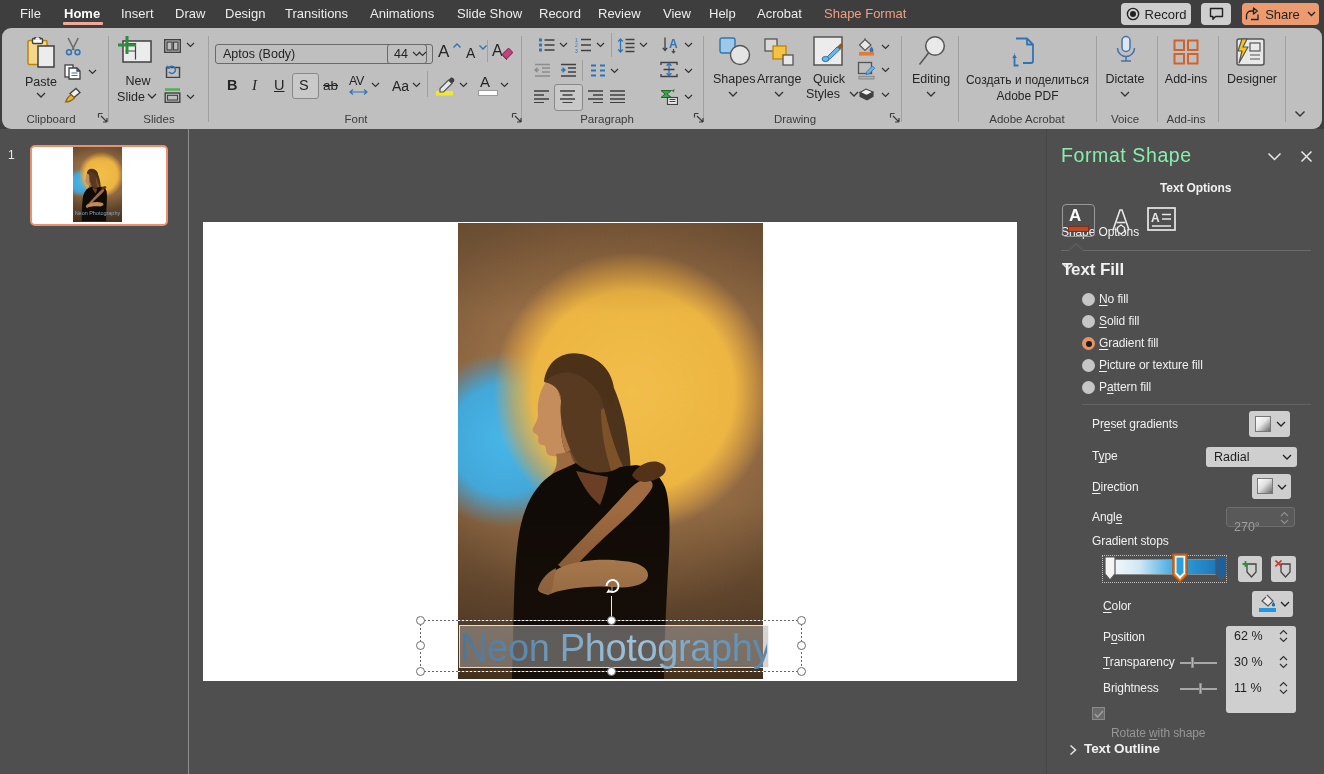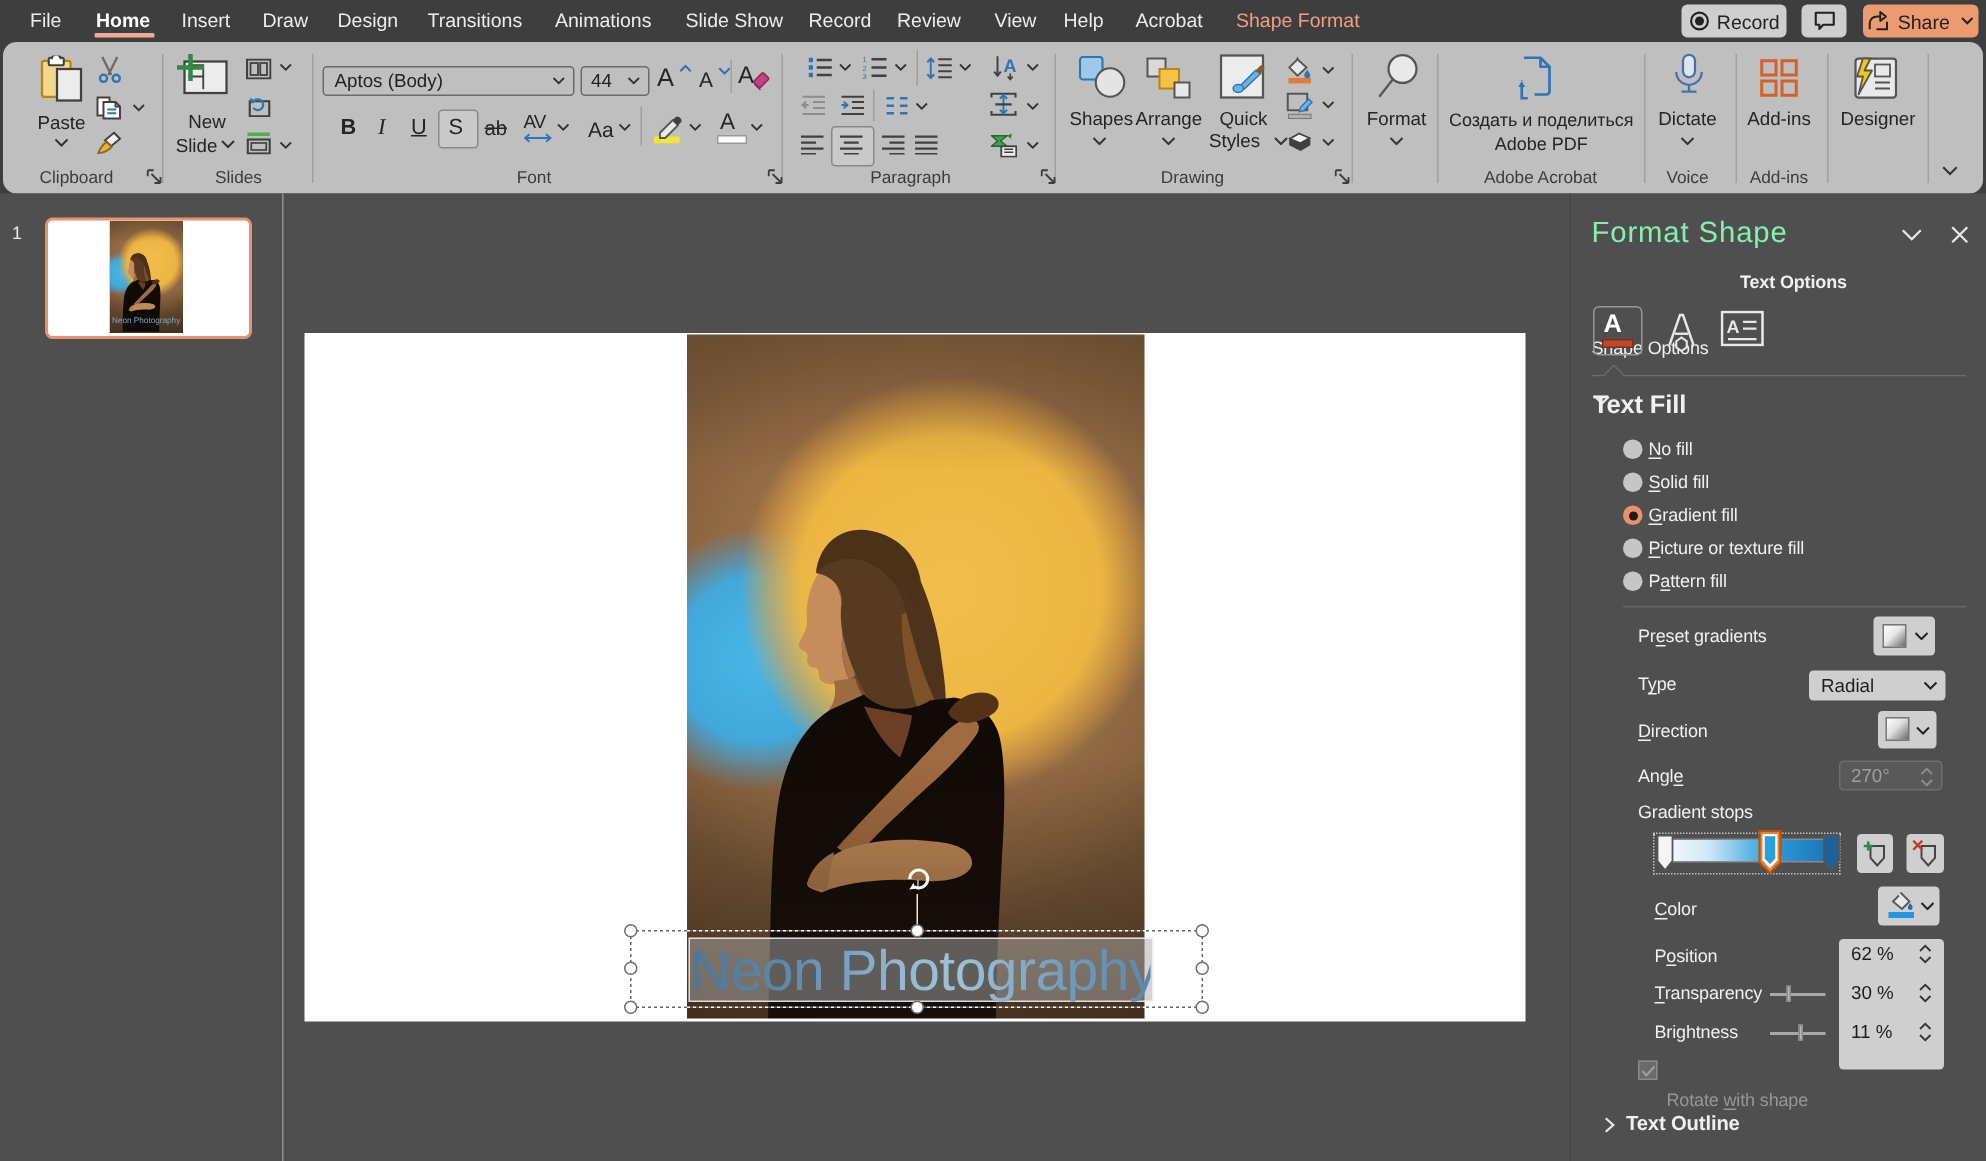--- a/index.html
+++ b/index.html
@@ -192,21 +192,21 @@
     </svg>
     <svg class="abs" style="left:164px;top:87px" width="17" height="16" viewBox="0 0 17 16">
       <path d="M1 2.5h15" stroke="#4caf50" stroke-width="2.4"></path>
       <rect x="1.2" y="6" width="14.6" height="9.3" fill="none" stroke="#404040" stroke-width="1.4"></rect>
       <rect x="3.5" y="8.3" width="10" height="4.7" fill="none" stroke="#404040" stroke-width="1.1"></rect>
     </svg>
     <svg class="abs" style="left:186px;top:94px" width="9" height="6" viewBox="0 0 9 6">
         <path d="M1 1l3.5 3.5L8 1" fill="none" stroke="#333" stroke-width="1.2"></path>
       </svg>
 
-    <div class="abs" style="left:215px;top:44px;width:166px;height:18px;border:1px solid #6a6a6a;border-radius:3px;">
+    <div class="abs" style="left:215px;top:44px;width:166px;height:18px;border:1px solid #6a6a6a;border-radius:3px;padding-left:44px;">
       <span style="position:absolute;left:7px;top:2px;font-size:12.5px;color:#222;">Aptos (Body)</span>
       <svg style="position:absolute;right:5px;top:6px" width="9" height="6" viewBox="0 0 9 6">
           <path d="M1 1l3.5 3.5L8 1" fill="none" stroke="#333" stroke-width="1.2"></path>
         </svg>
     </div>
     <div class="abs" style="left:387px;top:44px;width:44px;height:18px;border:1px solid #6a6a6a;border-radius:3px;text-decoration:underline;">
       <span style="position:absolute;left:6px;top:2px;font-size:12.5px;color:#222;">44</span>
       <svg style="position:absolute;right:5px;top:6px" width="9" height="6" viewBox="0 0 9 6">
           <path d="M1 1l3.5 3.5L8 1" fill="none" stroke="#333" stroke-width="1.2"></path>
         </svg>
@@ -388,21 +388,21 @@
       <path d="M3 5.5l6 3.5 7-3.5v4L10 13l-7-3.5z" fill="#404040" stroke="#404040" stroke-width="1.1"></path>
     </svg>
     <svg class="abs" style="left:881px;top:92px" width="9" height="6" viewBox="0 0 9 6">
         <path d="M1 1l3.5 3.5L8 1" fill="none" stroke="#333" stroke-width="1.2"></path>
       </svg>
 
     <svg class="abs" style="left:917px;top:35px" width="30" height="32" viewBox="0 0 30 32">
       <circle cx="18" cy="11" r="9.3" fill="#e9e9e9" stroke="#555" stroke-width="1.5"></circle>
       <path d="M11.5 18L2.5 29.5" stroke="#555" stroke-width="1.5"></path>
     </svg>
-    <div class="rtext" style="left:908px;top:72px;width:46px;text-align:center">Format</div>
+    <div class="rtext" style="left:908px;top:72px;width:46px;text-align:center">Editing</div>
     <svg class="abs" style="left:926px;top:91px" width="10" height="6" viewBox="0 0 10 6">
         <path d="M1 1l4 4 4-4" fill="none" stroke="#333" stroke-width="1.3"></path>
       </svg>
 
     <svg class="abs" style="left:1012px;top:37px" width="24" height="30" viewBox="0 0 24 30">
       <path d="M4 1.5h11l6 6V24a2 2 0 0 1-2 2H11" fill="none" stroke="#2e75b6" stroke-width="1.8" stroke-linejoin="round"></path>
       <path d="M15 1.5v6h6" fill="none" stroke="#2e75b6" stroke-width="1.8" stroke-linejoin="round"></path>
       <path d="M6.5 28.5h-4v-9" fill="none" stroke="#2e75b6" stroke-width="1.8"></path>
       <path d="M2.5 17l-2.3 4h4.6z" fill="#2e75b6"></path>
       <path d="M2.5 17v-0.5" stroke="#2e75b6"></path>
@@ -552,21 +552,21 @@
     </div>
     <div class="ptext" style="left:1092px;top:480px;"><u class="ac">D</u>irection</div>
     <div class="ctl" style="left:1252px;top:474px;width:39px;height:25px;">
       <div class="abs" style="left:5px;top:4px;width:16px;height:16px;border:1px solid #777;background:linear-gradient(135deg,#fdfdfd 0%,#e0e0e0 45%,#6a6a6a 100%);box-sizing:border-box;"></div>
       <svg class="abs" style="left:25px;top:10px" width="10" height="6" viewBox="0 0 10 6">
           <path d="M1 1l4 4 4-4" fill="none" stroke="#222" stroke-width="1.3"></path>
         </svg>
     </div>
     <div class="ptext" style="left:1092px;top:510px;">Angl<u class="ac">e</u></div>
     <div class="abs" style="left:1226px;top:507px;width:69px;height:20px;background:#595959;border:1px solid #6e6e6e;border-radius:3px;box-sizing:border-box;">
-      <span class="abs" style="left:7px;top:2px;font-size:12.5px;color:#9e9e9e;">270°</span>
+      <span class="abs" style="left:7px;top:12px;font-size:12.5px;color:#9e9e9e;">270°</span>
       <svg class="abs" style="left:53px;top:3px" width="9" height="6" viewBox="0 0 9 6">
           <path d="M1 5l3.5-3.5L8 5" fill="none" stroke="#8e8e8e" stroke-width="1.2"></path>
         </svg>
       <svg class="abs" style="left:53px;top:11px" width="9" height="6" viewBox="0 0 9 6">
           <path d="M1 1l3.5 3.5L8 1" fill="none" stroke="#8e8e8e" stroke-width="1.2"></path>
         </svg>
     </div>
     <div class="ptext" style="left:1092px;top:534px;">Gradient stops</div>
     <div class="abs" style="left:1102px;top:555px;width:125px;height:28px;border:1px dotted #c2c2c2;box-sizing:border-box;"></div>
     <div class="abs" style="left:1106px;top:559px;width:118px;height:16px;border:1px solid #8a8a8a;box-sizing:border-box;background:linear-gradient(90deg,#fcfcfc 0%,#cfe7f5 28%,#64b9e6 50%,#2f9fd8 63%,#1a70b4 100%);"></div>

